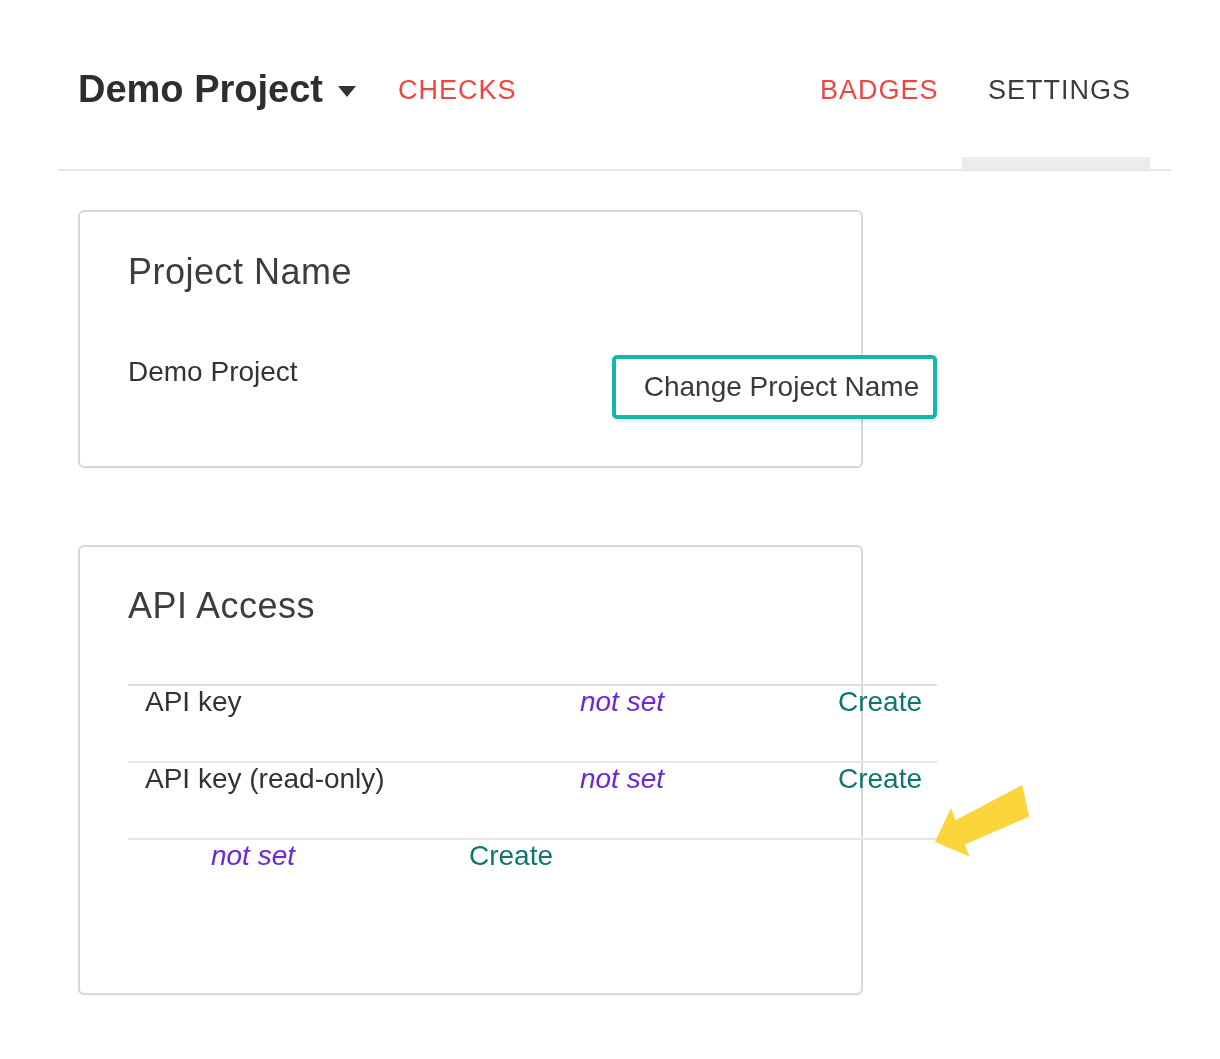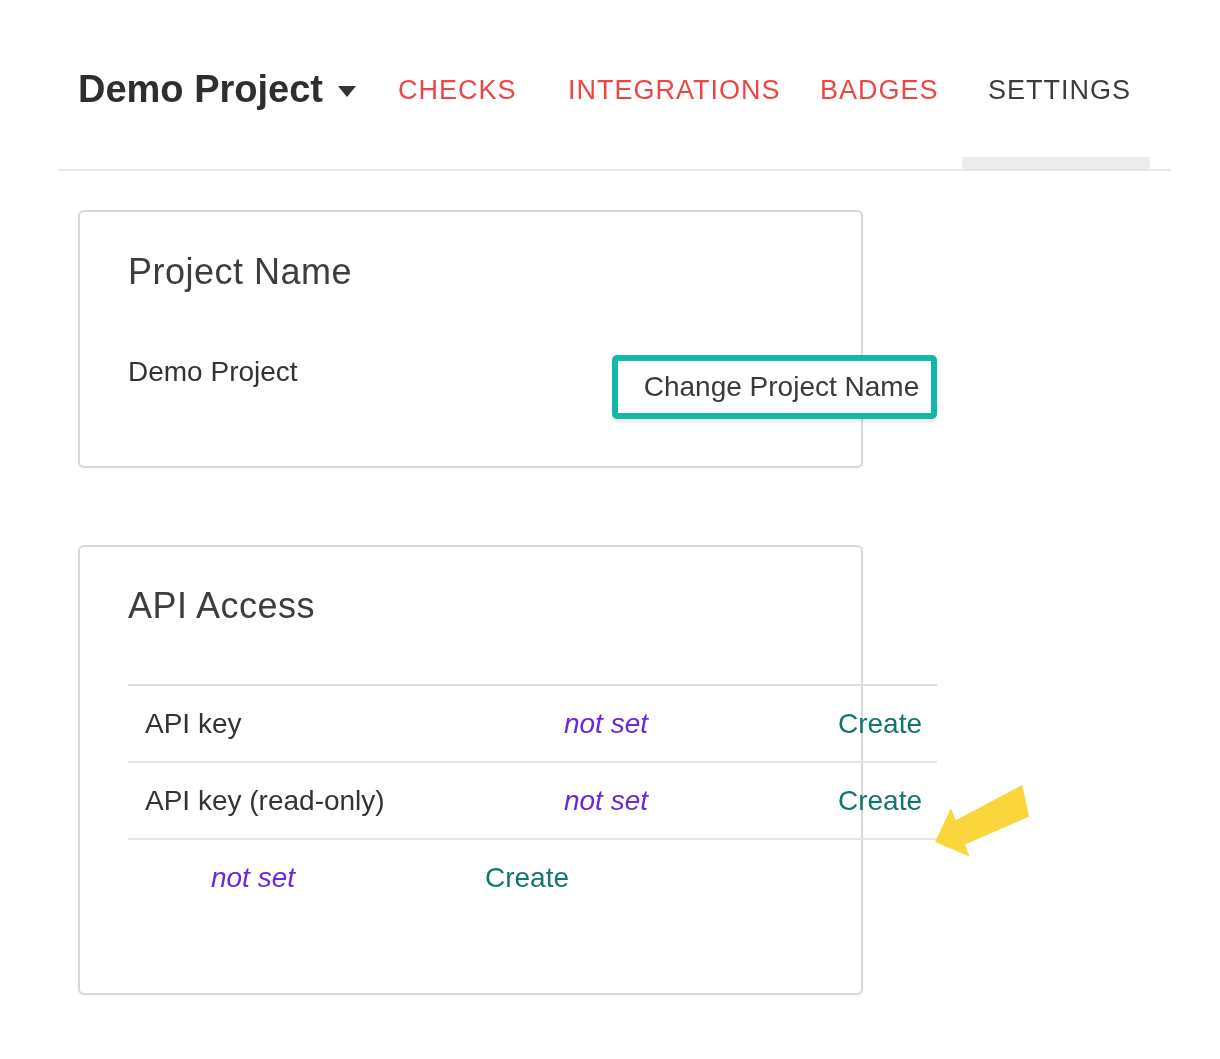--- a/index.html
+++ b/index.html
@@ -111,44 +111,43 @@
     line-height: 36px;
   }
   .change-btn {
     position: absolute;
     left: 532px;
     top: 143px;
     width: 325px;
     height: 64px;
     box-sizing: border-box;
     background: #ffffff;
-    border: 6px solid #14b8a6;
+    border: 4px solid #14b8a6;
     border-radius: 5px;
     font-family: "Liberation Sans", "DejaVu Sans", sans-serif;
     font-size: 28px;
     color: #3a3a3a;
     box-shadow: 0 3px 3px rgba(0,0,0,0.09);
     cursor: pointer;
     padding-left: 20px;
   }
 
   
   .api-table {
     position: absolute;
     left: 48px;
     top: 137px;
     width: 809px;
     border-top: 2px solid #dddddd;
   }
   .api-row {
     display: flex;
-    align-items: center;
+    align-items: flex-start;
     height: 75px;
     border-bottom: 2px solid #e5e5e5;
-    gap: 16px;
   }
   .api-row:last-child { border-bottom: none; }
   .api-row .cell-label {
     flex: 1;
     padding-left: 17px;
     font-size: 28px;
     color: #333333;
     white-space: nowrap;
   }
   .api-row .cell-value {
@@ -187,21 +186,20 @@
 <body>
 
 <div id="screen">
 
   <div class="project-selector">
     <span class="title">Demo Project</span>
     <span class="caret-down"></span>
   </div>
 
   <span id="tab-checks" class="nav-tab">CHECKS</span>
-  <span id="tab-integrations" class="nav-tab">INTEGRATIONS</span>
   <span id="tab-badges" class="nav-tab">BADGES</span>
   <span id="tab-settings" class="nav-tab active">SETTINGS</span>
 
   <div class="tab-indicator"></div>
   <div class="nav-divider"></div>
 
   <div id="card-project-name" class="card">
     <h2 class="card-title">Project Name</h2>
     <span class="current-name">Demo Project</span>
     <button class="change-btn">Change Project Name</button>

